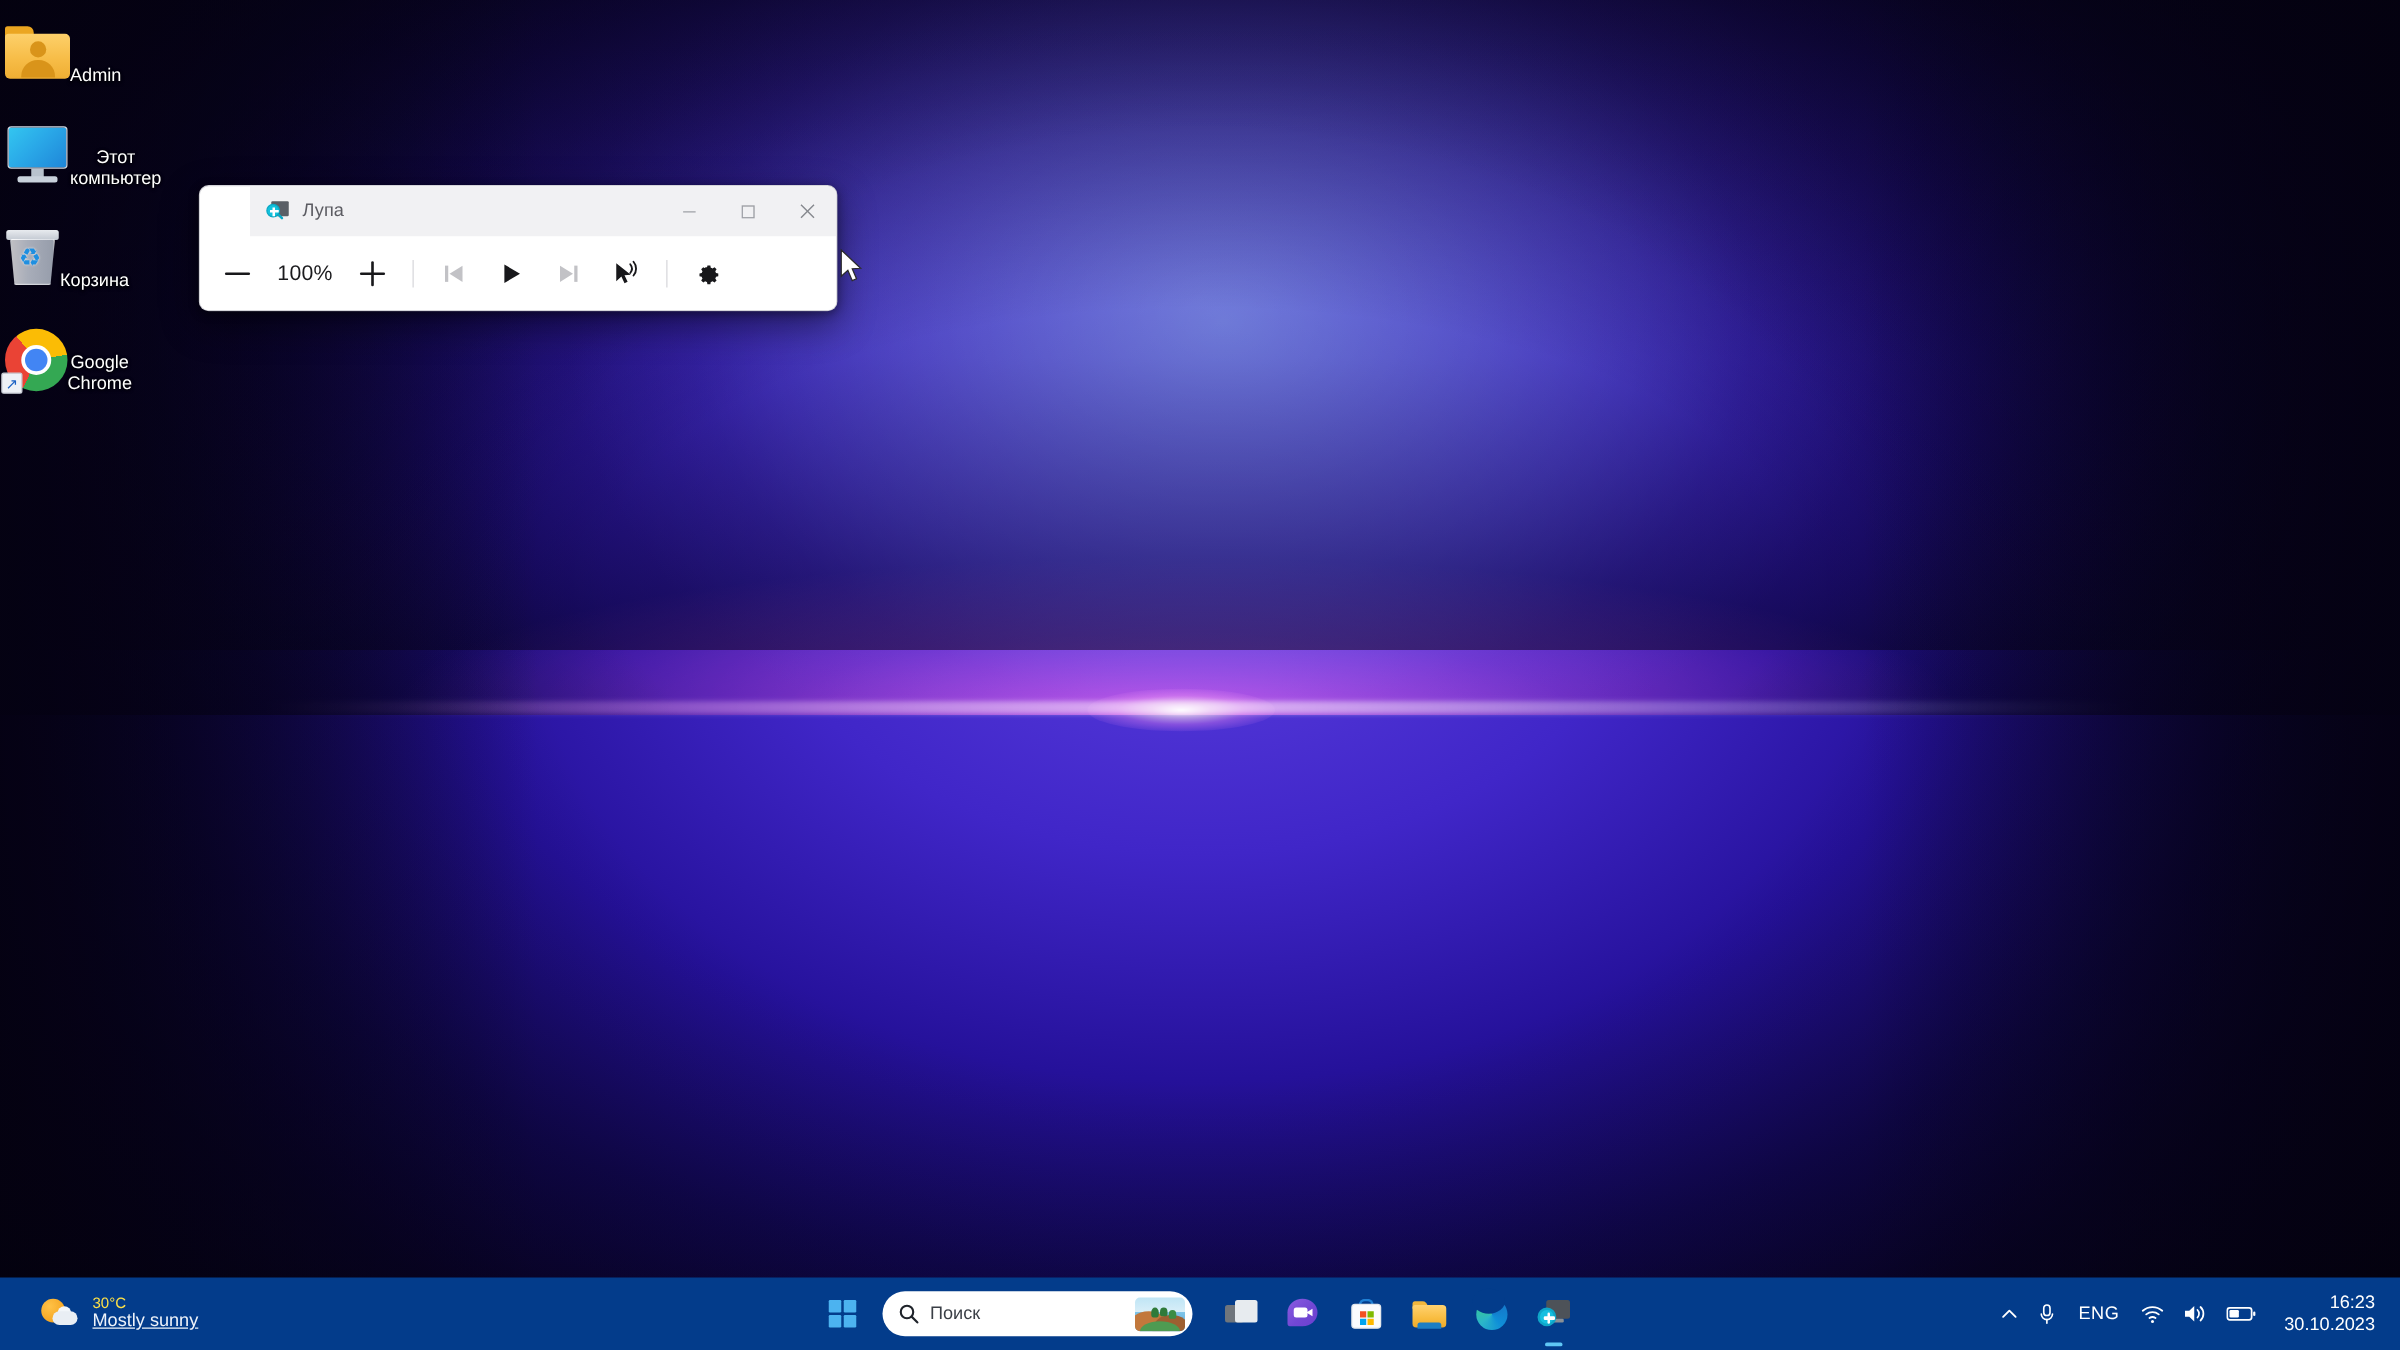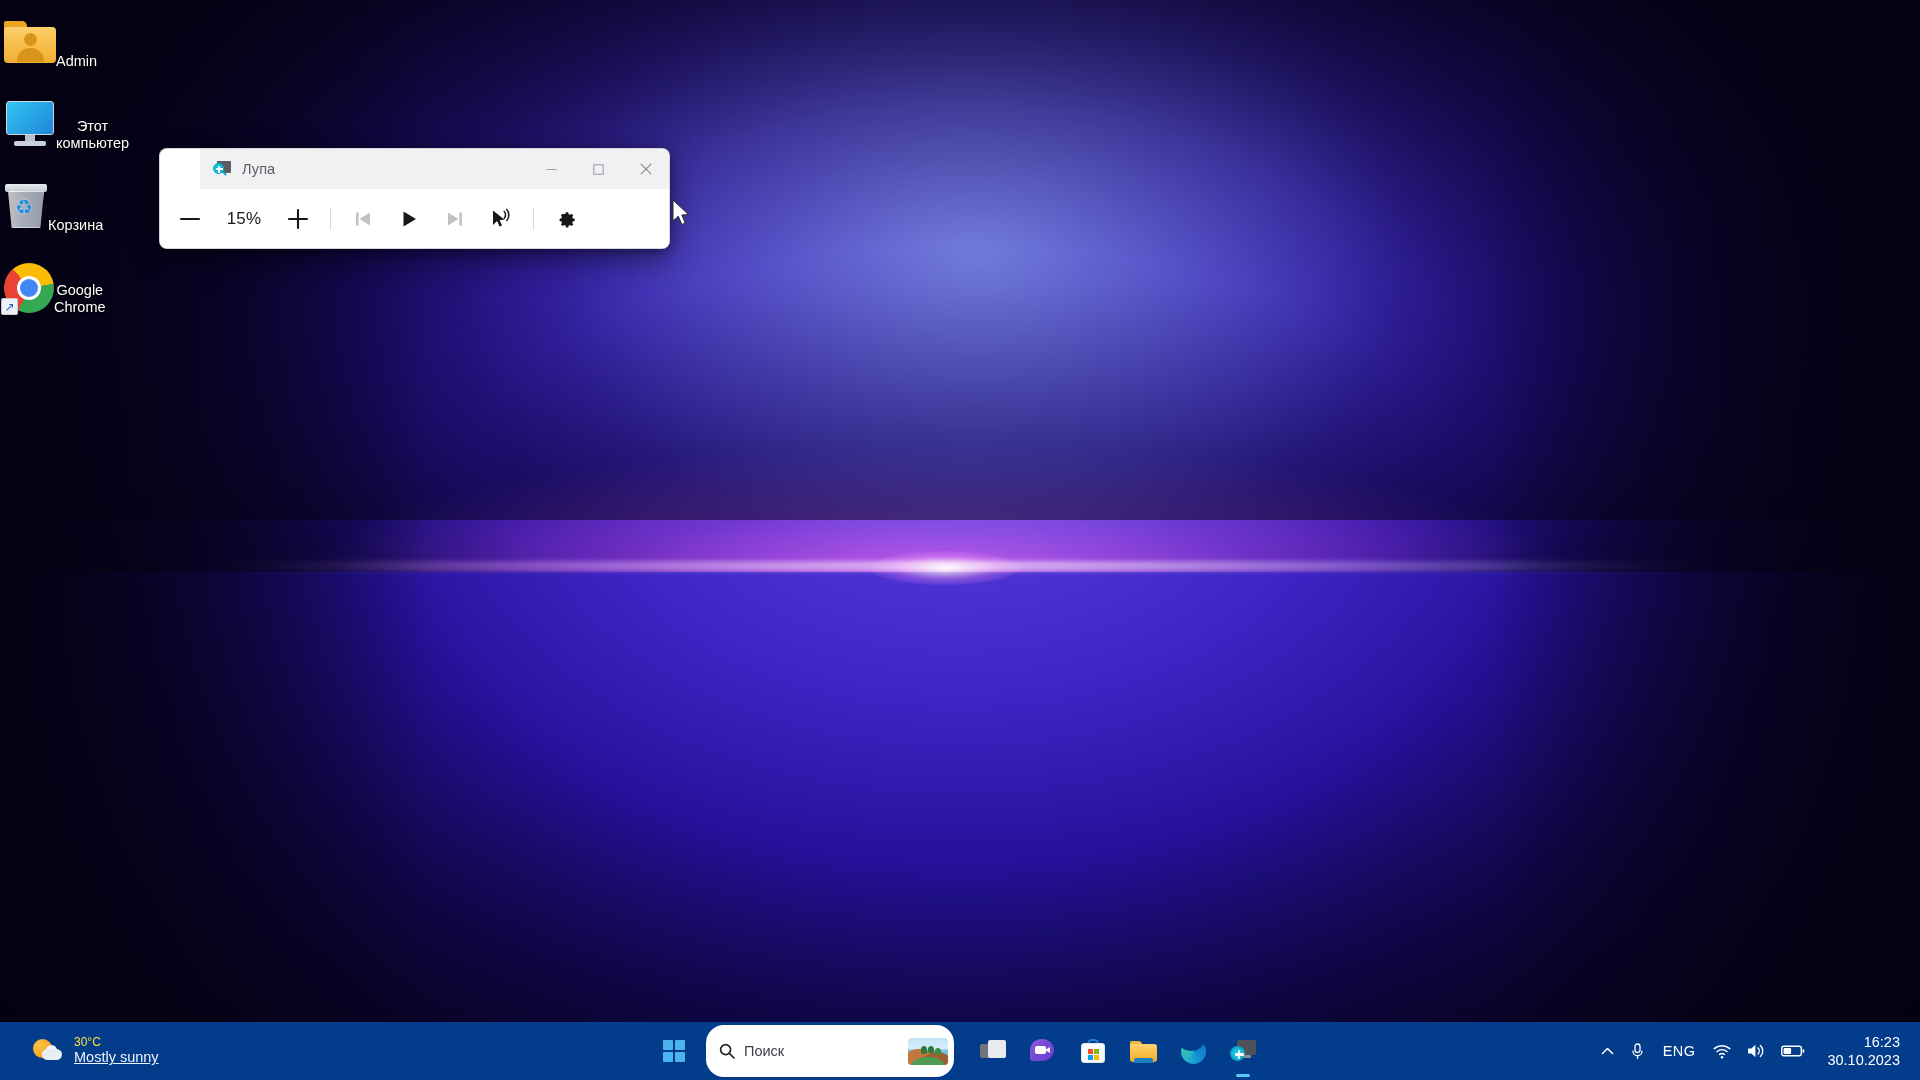--- a/index.html
+++ b/index.html
@@ -344,21 +344,21 @@
   #start-button {
     width: 44px; height: 44px;
     display: flex; align-items: center; justify-content: center;
     border-radius: 5px; cursor: default;
     margin-right: 10px;
   }
   .win-logo { width: 22px; height: 22px; display: grid; grid-template-columns: 1fr 1fr; grid-template-rows: 1fr 1fr; gap: 2.5px; }
   .win-logo i { background: #4cb3f0; border-radius: 1px; display:block; }
 
   #search-box {
-    width: 248px; height: 52px;
+    width: 248px; height: 36px;
     background: #ffffff;
     border-radius: 18px;
     display: flex; align-items: center;
     padding: 0 6px 0 13px;
     margin-right: 14px;
     cursor: text;
     overflow: hidden;
     position: relative;
   }
   #search-icon { color: #20242b; flex: none; display:flex; }
@@ -624,21 +624,21 @@
   </div>
 
   <div id="mag-toolbar">
 
     <div class="tb-btn">
       <svg width="22" height="22" viewBox="0 0 22 22">
           <line x1="2" y1="11" x2="20" y2="11" stroke="currentColor" stroke-width="2.1" stroke-linecap="round"></line>
         </svg>
     </div>
 
-    <div class="tb-zoomlevel">15%</div>
+    <div class="tb-zoomlevel">100%</div>
 
     <div class="tb-btn">
       <svg width="22" height="22" viewBox="0 0 22 22">
           <line x1="2" y1="11" x2="20" y2="11" stroke="currentColor" stroke-width="2.1" stroke-linecap="round"></line>
           <line x1="11" y1="2" x2="11" y2="20" stroke="currentColor" stroke-width="2.1" stroke-linecap="round"></line>
         </svg>
     </div>
 
     <div class="tb-sep"></div>
 

